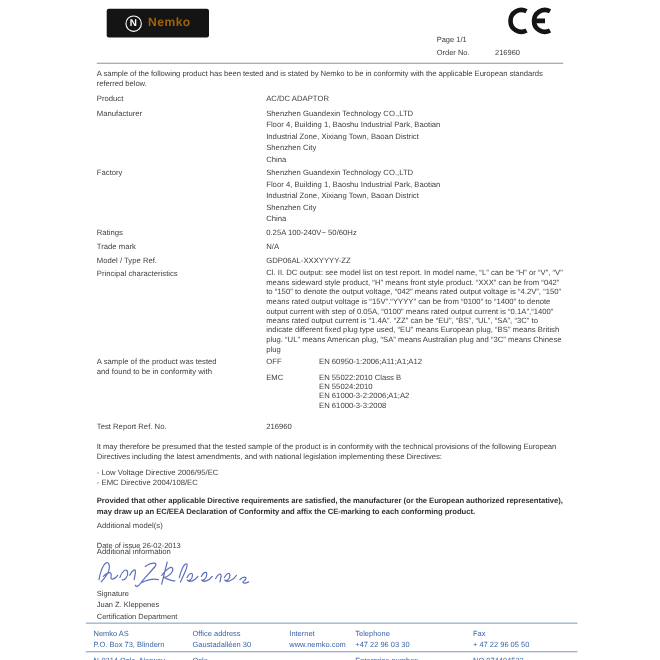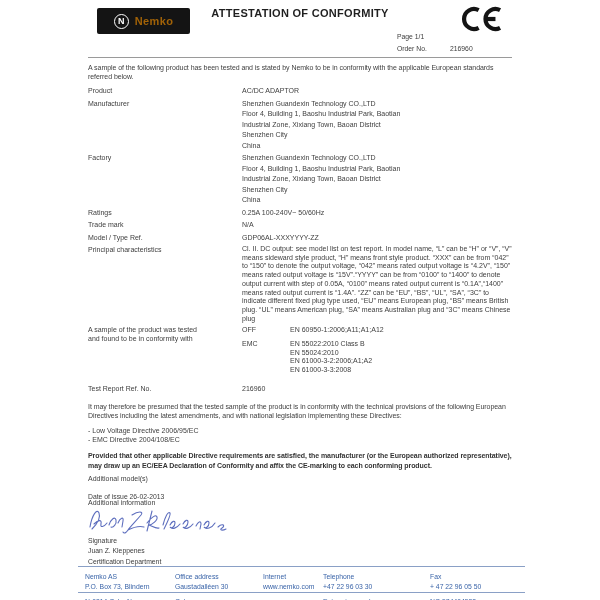--- a/index.html
+++ b/index.html
@@ -59,21 +59,20 @@
 
 <div class="page">
 
   <div class="logo">
     <span class="logo-circle">
         <span>N</span>
       </span>
     <span class="logo-word">Nemko</span>
   </div>
 
-  <div class="title1">ATTESTATION OF CONFORMITY</div>
 
   <svg class="ce" width="52" height="28" viewBox="0 0 136 72">
     <path d="M 54 13 A 26 26 0 1 0 54 59" fill="none" stroke="#141414" stroke-width="11"></path>
     <path d="M 110 13 A 26 26 0 1 0 110 59" fill="none" stroke="#141414" stroke-width="11"></path>
     <path d="M 72 36 H 98" fill="none" stroke="#141414" stroke-width="11"></path>
   </svg>
 
   <div class="pageinfo">
     <div>Page 1/1</div>
     <div class="order-row">

